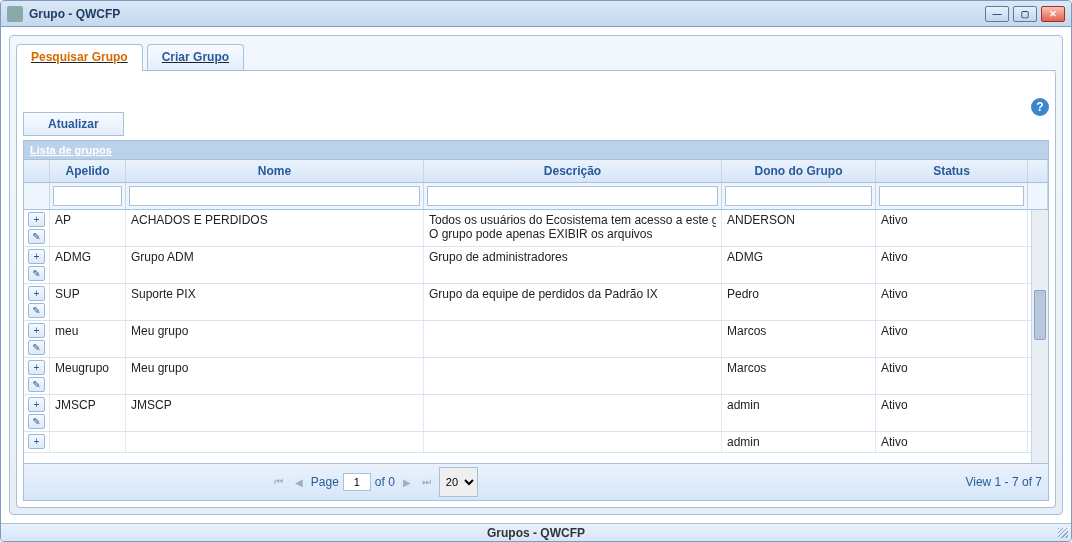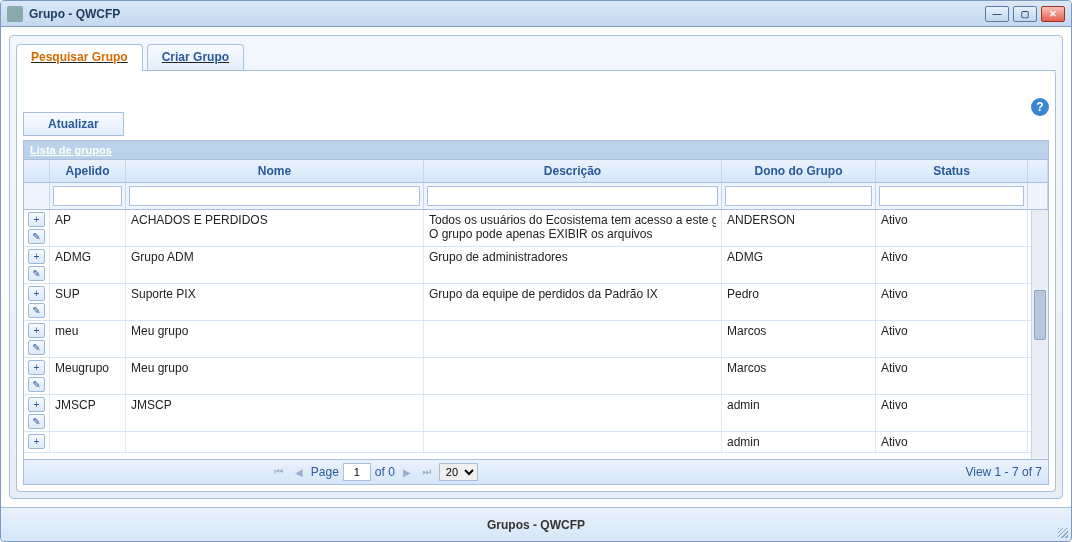--- a/index.html
+++ b/index.html
@@ -49,24 +49,24 @@
   .mini-btn { width:17px; height:15px; border:1px solid #9ab8d8; border-radius:2px; background:linear-gradient(#f6faff,#dce9f8); display:flex; align-items:center; justify-content:center; font-size:10px; color:#2a5a9a; line-height:1; cursor:default; }
   .desc-line { white-space:nowrap; overflow:hidden; text-overflow:clip; }
   .desc-line.center { text-align:center; }
   .vscroll { width:17px; flex:0 0 17px; background:#e9eef5; border-left:1px solid #c5d6ec; position:relative; }
   .vscroll .thumb { position:absolute; left:2px; right:2px; top:80px; height:50px; background:#b8c8dc; border:1px solid #8aa4c2; border-radius:2px; }
 
   .pager { border-top:1px solid #a7c0de; background:linear-gradient(#eaf2fc,#d6e6f8); display:flex; align-items:center; padding:3px 6px; gap:6px; color:#2a5a9a; }
   .pager .nav { display:flex; align-items:center; gap:4px; margin:0 auto; }
   .pager-btn { width:16px; height:16px; display:flex; align-items:center; justify-content:center; color:#9ab0cc; font-size:10px; }
   .page-input { width:28px; height:18px; border:1px solid #a7c0de; text-align:center; font-size:11px; }
-  .rowcount-select { height:18px; border:1px solid #a7c0de; font-size:11px; padding:0 2px; }
+  .rowcount-select { height:30px; border:1px solid #a7c0de; font-size:11px; padding:0 2px; }
   .view-label { margin-left:auto; color:#2a5a9a; }
 
-  .footer { height:34px; background:linear-gradient(#eaf2fc,#d6e6f8); border-top:1px solid #a7c0de; border-radius:0 0 4px 4px; display:flex; align-items:center; justify-content:center; font-weight:bold; color:#333; font-size:12px; }
+  .footer { height:18px; background:linear-gradient(#eaf2fc,#d6e6f8); border-top:1px solid #a7c0de; border-radius:0 0 4px 4px; display:flex; align-items:center; justify-content:center; font-weight:bold; color:#333; font-size:12px; }
   .resize-grip { position:absolute; right:3px; bottom:3px; width:10px; height:10px; background:repeating-linear-gradient(135deg,#8aa4c2 0,#8aa4c2 1px,transparent 1px,transparent 3px); }
 </style>
 </head>
 <body>
 
 <div class="window">
   <div class="titlebar">
     <span class="title-icon"></span>
     <span class="title">Grupo - QWCFP</span>
     <div class="win-btns">

